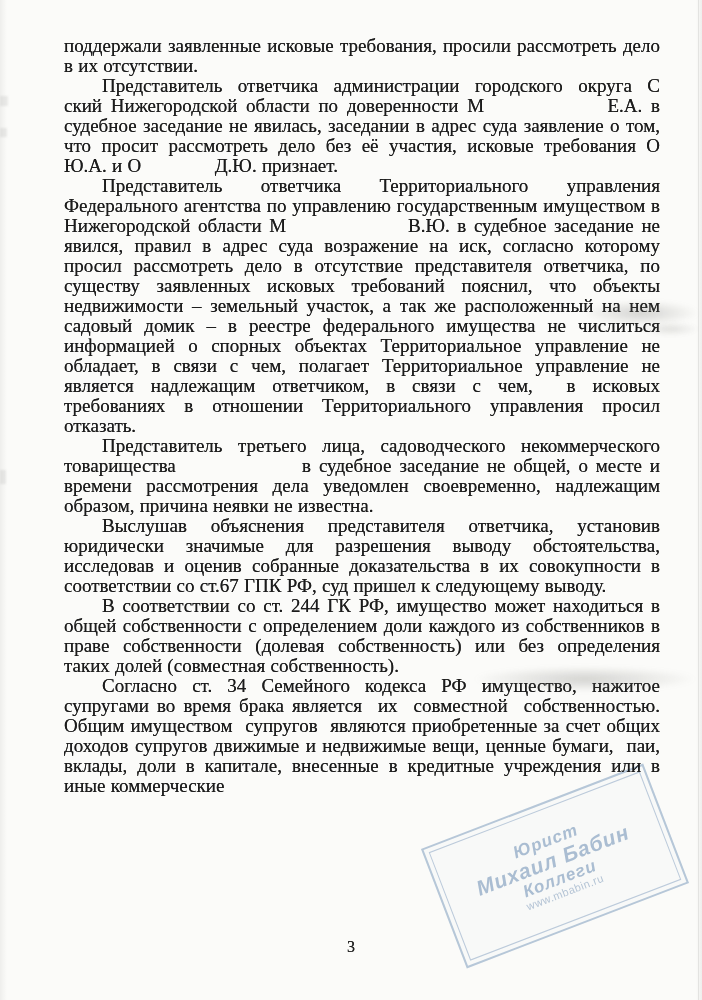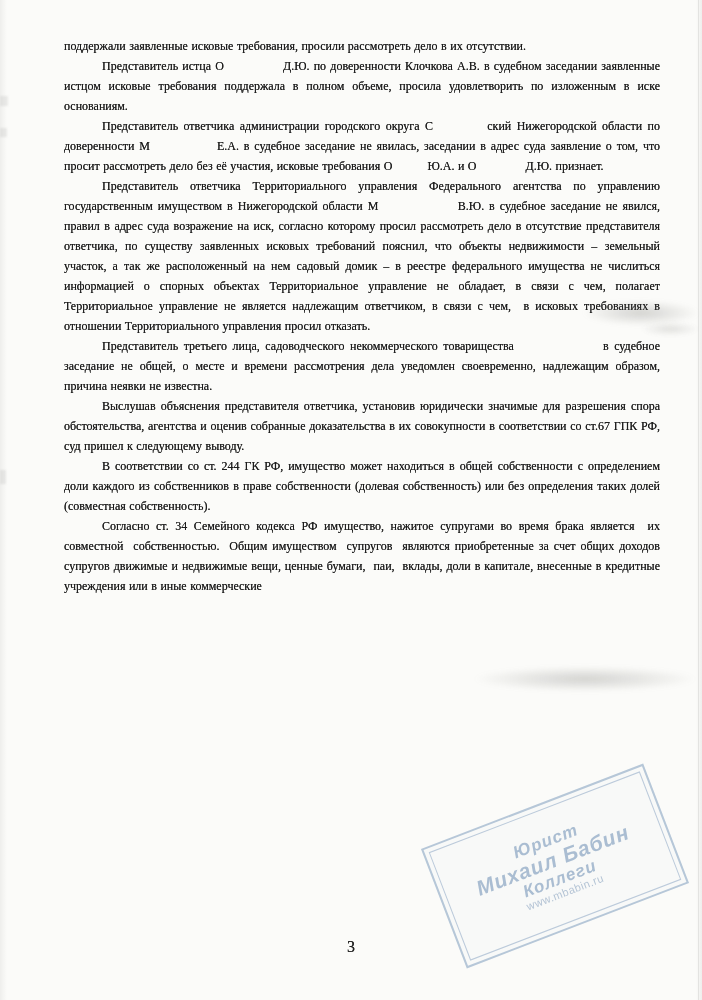--- a/index.html
+++ b/index.html
@@ -27,21 +27,21 @@
     background: rgba(60,60,55,0.10);
   }
   .text-block {
     position: absolute;
     left: 64px;
     top: 36px;
     width: 596px;
   }
   .para {
     margin: 0;
-    font-size: 12px;
+    font-size: 19px;
     line-height: 20px;
     color: #1c1c1c;
     text-align: justify;
     white-space: pre-wrap;
     text-shadow: 0 0 0.45px rgba(25,25,25,0.85);
     word-spacing: 0.5px;
   }
   .para.ind { text-indent: 38px; }
   .page-number {
     position: absolute;
@@ -107,25 +107,24 @@
   .speck-2 { left: 0px; top: 128px; width: 7px; height: 9px; }
   .speck-3 { left: 0px; top: 470px; width: 6px; height: 14px; }
 </style>
 </head>
 <body>
 
 <div class="page">
 
   <div class="text-block">
     <p class="para">поддержали заявленные исковые требования, просили рассмотреть дело в их отсутствии.</p>
-    <p class="para ind">Представитель истца О              Д.Ю. по доверенности Клочкова А.В. в судебном заседании заявленные истцом исковые требования поддержала в полном объеме, просила удовлетворить по изложенным в иске основаниям.</p>
     <p class="para ind">Представитель ответчика администрации городского округа С          ский Нижегородской области по доверенности М              Е.А. в судебное заседание не явилась, заседании в адрес суда заявление о том, что просит рассмотреть дело без её участия, исковые требования О          Ю.А. и О              Д.Ю. признает.</p>
     <p class="para ind">Представитель ответчика Территориального управления Федерального агентства по управлению государственным имуществом в Нижегородской области М                В.Ю. в судебное заседание не явился, правил в адрес суда возражение на иск, согласно которому просил рассмотреть дело в отсутствие представителя ответчика, по существу заявленных исковых требований пояснил, что объекты недвижимости – земельный участок, а так же расположенный на нем садовый домик – в реестре федерального имущества не числиться информацией о спорных объектах Территориальное управление не обладает, в связи с чем, полагает Территориальное управление не является надлежащим ответчиком, в связи с чем,  в исковых требованиях в отношении Территориального управления просил отказать.</p>
     <p class="para ind">Представитель третьего лица, садоводческого некоммерческого товарищества                в судебное заседание не общей, о месте и времени рассмотрения дела уведомлен своевременно, надлежащим образом, причина неявки не известна.</p>
-    <p class="para ind">Выслушав объяснения представителя ответчика, установив юридически значимые для разрешения спора обстоятельства, агентства и оценив собранные доказательства в их совокупности в соответствии со ст.67 ГПК РФ, суд пришел к следующему выводу.</p>
+    <p class="para ind">Выслушав объяснения представителя ответчика, установив юридически значимые для разрешения выводу обстоятельства, исследовав и оценив собранные доказательства в их совокупности в соответствии со ст.67 ГПК РФ, суд пришел к следующему выводу.</p>
     <p class="para ind">В соответствии со ст. 244 ГК РФ, имущество может находиться в общей собственности с определением доли каждого из собственников в праве собственности (долевая собственность) или без определения таких долей (совместная собственность).</p>
     <p class="para ind">Согласно ст. 34 Семейного кодекса РФ имущество, нажитое супругами во время брака является  их  совместной  собственностью.  Общим имуществом  супругов  являются приобретенные за счет общих доходов супругов движимые и недвижимые вещи, ценные бумаги,  паи,  вклады, доли в капитале, внесенные в кредитные учреждения или в иные коммерческие</p>
   </div>
 
   <div class="watermark">
     <div class="wm-line wm-1">Юрист</div>
     <div class="wm-line wm-2">Михаил Бабин</div>
     <div class="wm-line wm-3">Коллеги</div>
     <div class="wm-line wm-4">www.mbabin.ru</div>
   </div>

